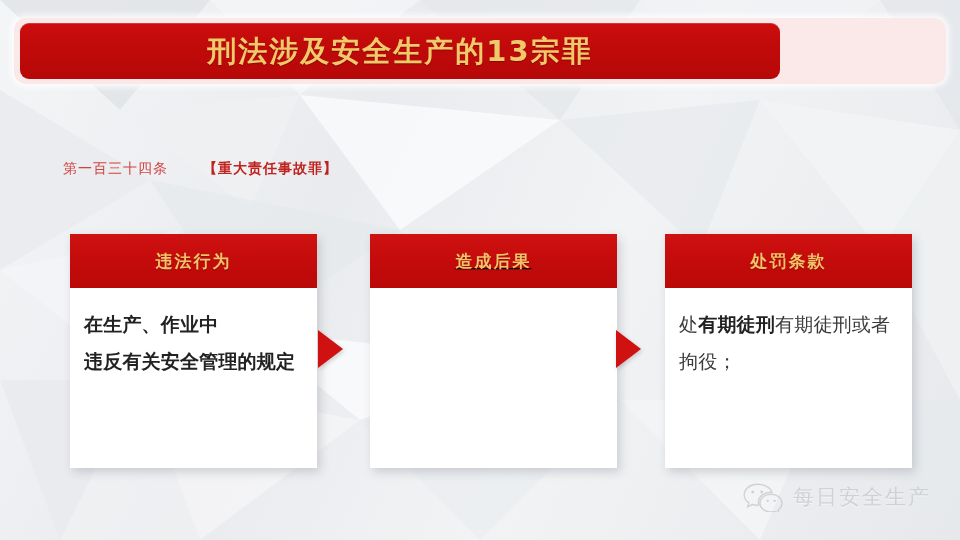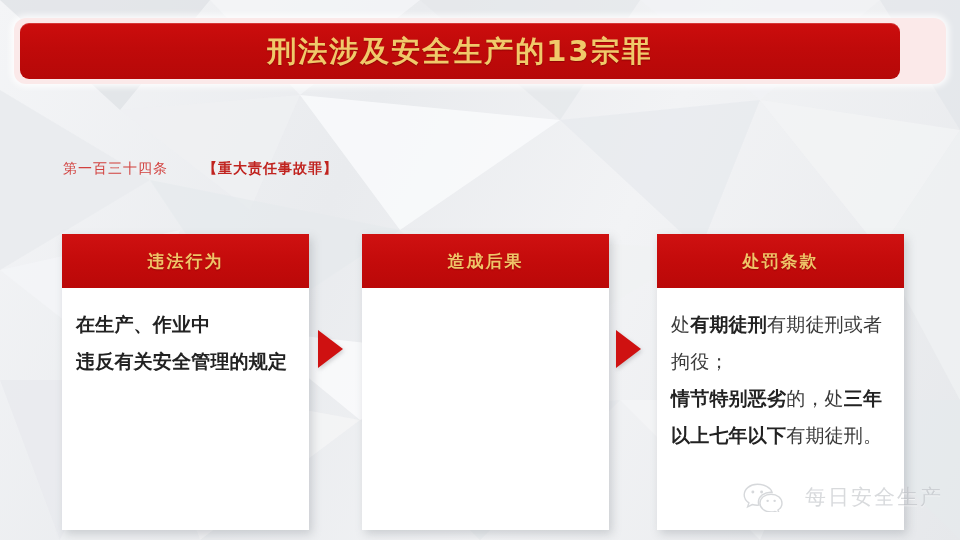--- a/index.html
+++ b/index.html
@@ -40,21 +40,21 @@
     width: 932px;
     height: 66px;
     border-radius: 12px;
     background: #fbe9e9;
     box-shadow: 0 0 6px 3px rgba(255,255,255,0.85);
   }
   .banner {
     position: absolute;
     left: 6px;
     top: 5px;
-    width: 880px;
+    width: 760px;
     height: 56px;
     border-radius: 9px;
     background: linear-gradient(180deg, #cc0d0d 0%, #c00a0a 45%, #b60808 100%);
     box-shadow: inset 0 1px 0 rgba(255,255,255,0.18);
     display: flex;
     align-items: center;
     justify-content: center;
   }
   .banner-title {
     color: #f0c96a;
@@ -85,26 +85,27 @@
     color: #c0231f;
     font-weight: bold;
     letter-spacing: 1px;
   }
 
   
   .card {
     position: absolute;
     top: 234px;
     width: 247px;
-    height: 296px;
+    height: 234px;
     background: #ffffff;
     box-shadow: 3px 4px 9px rgba(120,125,132,0.30);
+    margin-left: 8px;
   }
   #card-0 { left: 62px; }
-  #card-1 { left: 362px; }
+  #card-1 { left: 362px; text-decoration: underline; }
   #card-2 { left: 657px; width: 247px; }
 
   .card-head {
     height: 54px;
     background: linear-gradient(180deg, #cf1111 0%, #c40b0b 50%, #ba0808 100%);
     display: flex;
     align-items: center;
     justify-content: center;
   }
   .card-head-text {
@@ -138,21 +139,21 @@
   #arrow-0 { left: 318px; }
   #arrow-1 { left: 616px; }
 
   
   .watermark {
     position: absolute;
     left: 742px;
     top: 482px;
     display: flex;
     align-items: center;
-    gap: 21px;
+    gap: 9px;
     opacity: 0.55;
   }
   .wechat-icon { width: 42px; height: 30px; display: block; }
   .watermark-text {
     font-size: 21px;
     color: #b9bcc1;
     letter-spacing: 2px;
     line-height: 1;
     text-shadow: 0 1px 0 #ffffff;
   }
@@ -219,21 +220,20 @@
   </div>
 
   <div class="arrow" id="arrow-1"></div>
 
   <div class="card" id="card-2">
     <div class="card-head">
       <span class="card-head-text">处罚条款</span>
     </div>
     <div class="card-body">
         <div><span>处</span><b>有期徒刑</b><span>有期徒刑或者拘役；</span></div>
-        <div><b>情节特别恶劣</b><span>的，处</span><b>三年以上七年以下</b><span>有期徒刑。</span></div>
       </div>
   </div>
 
   <div class="watermark">
     <span>
       <svg class="wechat-icon" viewBox="0 0 48 34">
         <path d="M17.5 2.5C9.2 2.5 2.5 7.9 2.5 14.5c0 3.7 2.1 7 5.4 9.2l-1.5 4.6 5.3-2.7c1.8.5 3.8.8 5.8.8.6 0 1.2 0 1.8-.1-.4-1-.6-2.1-.6-3.2 0-6.4 6.3-11.6 14.1-11.6.5 0 1 0 1.5.1C33 6.3 25.9 2.5 17.5 2.5z" fill="none" stroke="#b5b9be" stroke-width="1.6"></path>
         <circle cx="12.4" cy="11.2" r="1.7" fill="#b5b9be"></circle>
         <circle cx="22.4" cy="11.2" r="1.7" fill="#b5b9be"></circle>
         <path d="M33.2 13.8c-7 0-12.7 4.6-12.7 10.2 0 5.6 5.7 10.2 12.7 10.2 1.6 0 3.2-.2 4.6-.7l4.6 2.3-1.3-3.9c2.8-1.9 4.6-4.7 4.6-7.9 0-5.6-5.6-10.2-12.5-10.2z" fill="none" stroke="#b5b9be" stroke-width="1.6"></path>

